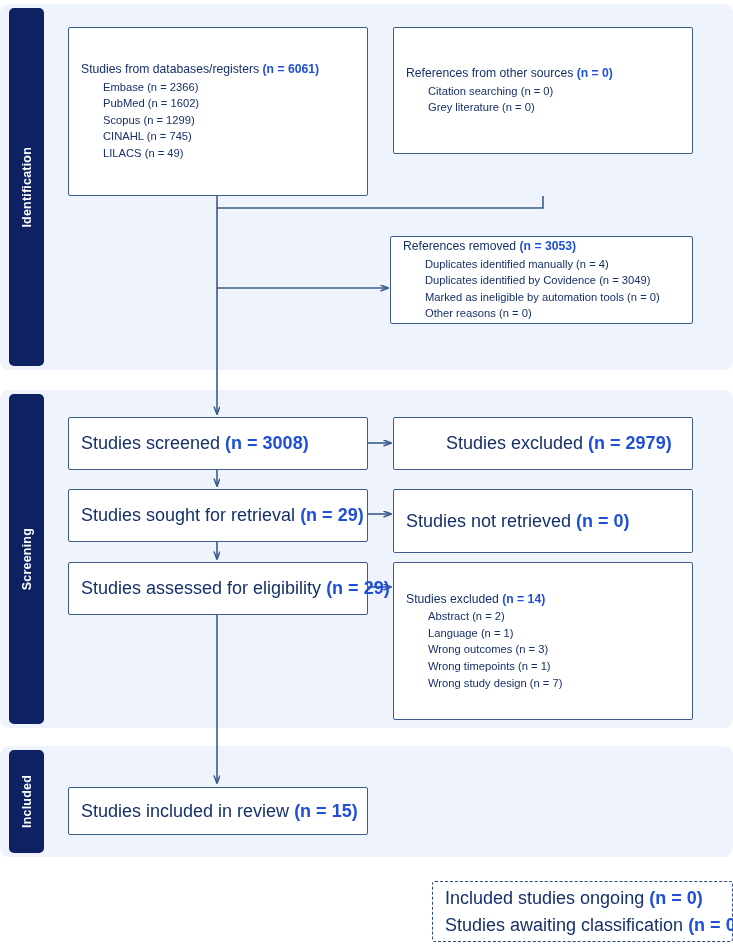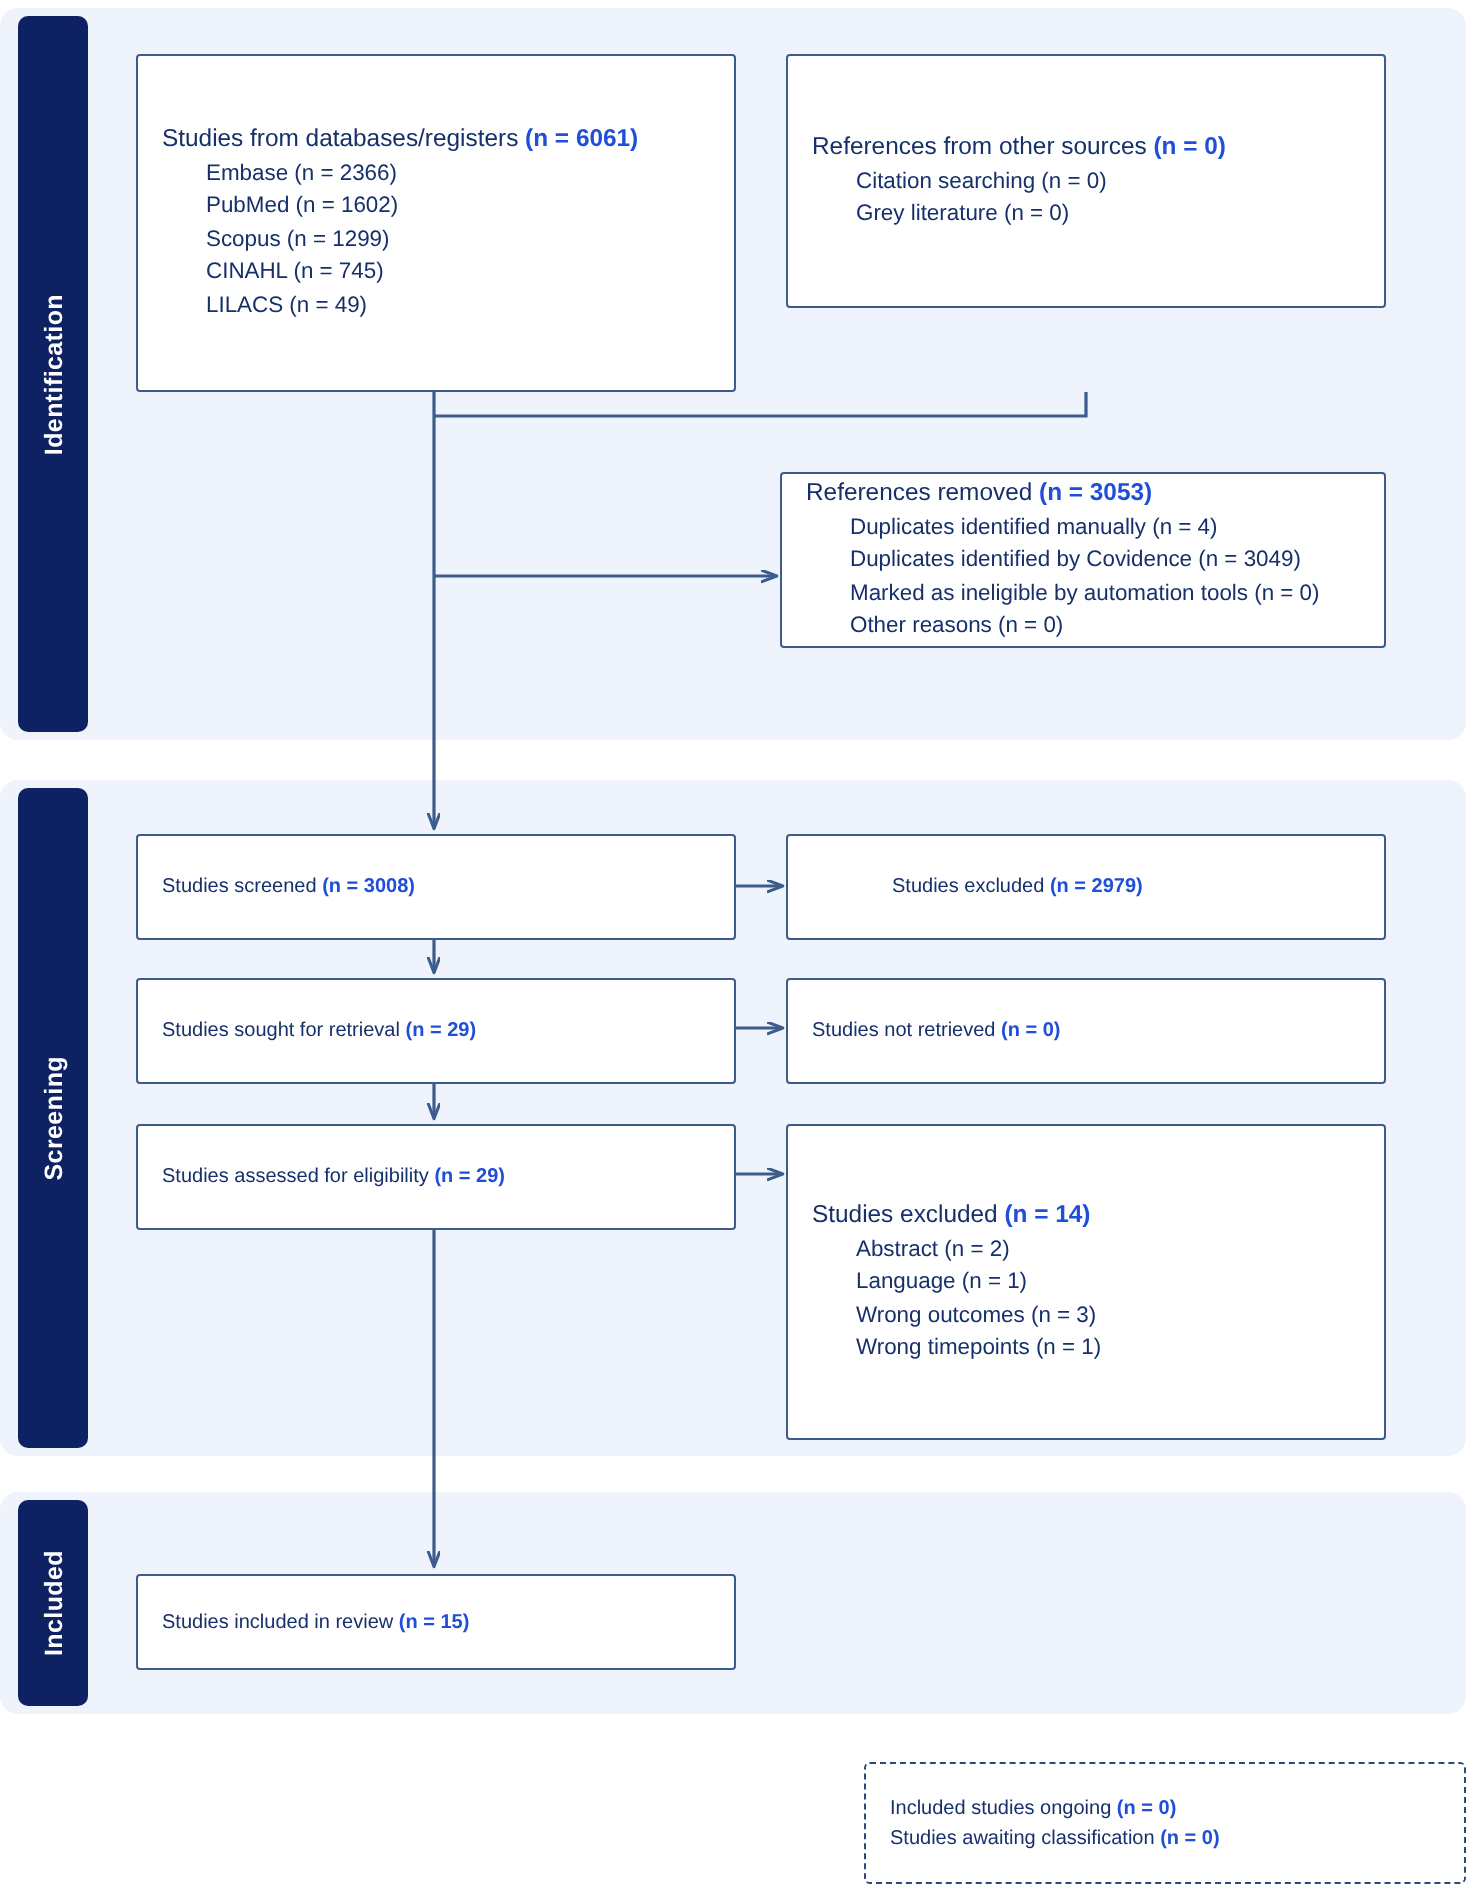--- a/index.html
+++ b/index.html
@@ -73,21 +73,21 @@
     font-weight: bold;
   }
   .node-sub {
     font-size: 11.2px;
     color: #16306b;
     line-height: 1.48;
     padding-left: 22px;
     white-space: nowrap;
   }
   .node-line {
-    font-size: 10px;
+    font-size: 18px;
     color: #16306b;
     line-height: 1.5;
     white-space: nowrap;
   }
   .node-line .accent {
     color: #1f4fd8;
     font-weight: bold;
   }
 
   
@@ -201,21 +201,21 @@
   </div>
 
   <div class="node-box" style="left:68px; top:489px; width:300px; height:53px;">
     <div class="node-inner">
       <div class="node-line">
         <span>Studies sought for retrieval </span><span class="accent">(n = 29)</span>
       </div>
     </div>
   </div>
 
-  <div class="node-box" style="left:393px; top:489px; width:300px; height:53px;">
+  <div class="node-box" style="left:393px; top:489px; width:300px; height:64px;">
     <div class="node-inner">
       <div class="node-line">
         <span>Studies not retrieved </span><span class="accent">(n = 0)</span>
       </div>
     </div>
   </div>
 
   <div class="node-box" style="left:68px; top:562px; width:300px; height:53px;">
     <div class="node-inner">
       <div class="node-line">
@@ -226,20 +226,21 @@
 
   <div class="node-box" style="left:393px; top:562px; width:300px; height:158px;">
     <div class="node-inner">
       <div class="node-title">
         <span>Studies excluded </span><span class="accent">(n = 14)</span>
       </div>
       <div class="node-sub">Abstract (n = 2)</div>
       <div class="node-sub">Language (n = 1)</div>
       <div class="node-sub">Wrong outcomes (n = 3)</div>
       <div class="node-sub">Wrong timepoints (n = 1)</div>
+      <div class="node-sub">Wrong study design (n = 7)</div>
     </div>
   </div>
 
   <div class="node-box" style="left:68px; top:787px; width:300px; height:48px;">
     <div class="node-inner">
       <div class="node-line">
         <span>Studies included in review </span><span class="accent">(n = 15)</span>
       </div>
     </div>
   </div>

